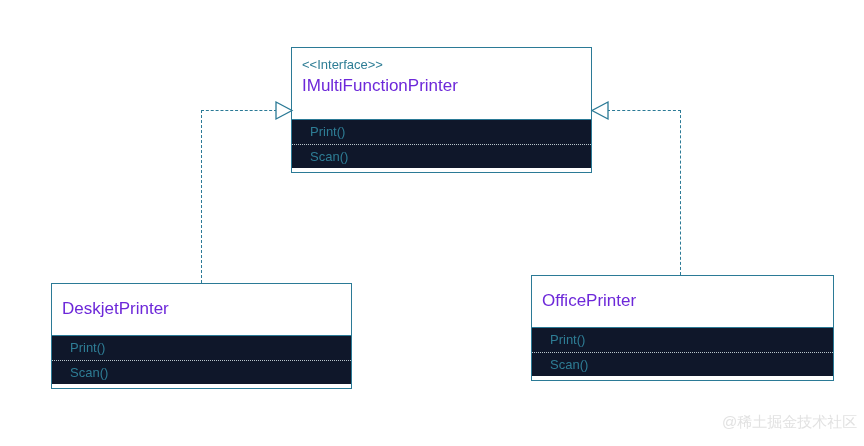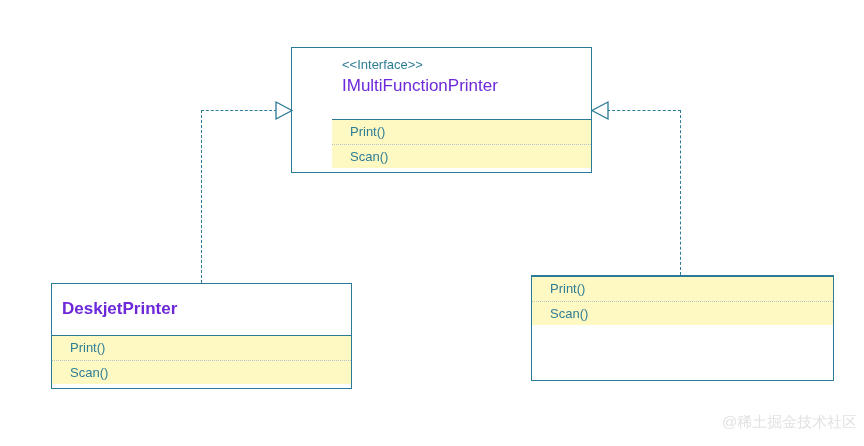--- a/index.html
+++ b/index.html
@@ -37,21 +37,21 @@
     white-space: nowrap;
   }
   .uml-title {
     color: #6d28d9;
     font-size: 17px;
     line-height: 24px;
     white-space: nowrap;
   }
   .uml-members {
     box-sizing: border-box;
-    background: #fef9c3;
+    background: #0f172a;
     border-top: 1px solid #2b7a96;
   }
   .uml-member {
     box-sizing: border-box;
     color: #2e7d95;
     font-size: 13px;
     line-height: 23px;
     height: 24px;
     padding-left: 18px;
     white-space: nowrap;
@@ -85,42 +85,45 @@
     white-space: nowrap;
     user-select: none;
     margin-left: 16px;
   }
 </style>
 </head>
 <body>
 
 <div id="canvas">
 
-  <div class="uml-box" style="left:291px; top:47px; width:301px; height:126px;padding-left:40px;">
+  <div class="uml-box" style="left:291px; top:47px; width:301px; height:126px;">
     <div class="uml-header" style="height:71px;">
       <div class="uml-stereotype">&lt;&lt;Interface&gt;&gt;</div>
       <div class="uml-title">IMultiFunctionPrinter</div>
     </div>
     <div class="uml-members">
       <div class="uml-member">Print()</div>
       <div class="uml-member">Scan()</div>
     </div>
   </div>
 
   <div class="uml-box" style="left:51px; top:283px; width:301px; height:106px;">
-    <div class="uml-header" style="height:51px; padding-top:13px;font-weight:bold;">
+    <div class="uml-header" style="height:51px; padding-top:13px;">
       <div class="uml-title">DeskjetPrinter</div>
     </div>
     <div class="uml-members">
       <div class="uml-member">Print()</div>
       <div class="uml-member">Scan()</div>
     </div>
   </div>
 
   <div class="uml-box" style="left:531px; top:275px; width:303px; height:106px;">
+    <div class="uml-header" style="height:51px; padding-top:13px;">
+      <div class="uml-title">OfficePrinter</div>
+    </div>
     <div class="uml-members">
       <div class="uml-member">Print()</div>
       <div class="uml-member">Scan()</div>
     </div>
   </div>
 
   <div class="conn-v" style="left:201px; top:110px; height:173px;"></div>
   <div class="conn-h" style="left:201px; top:110px; width:76px;"></div>
   <svg class="arrowhead" style="left:275px; top:101px;" width="18" height="19" viewBox="0 0 18 19">
     <polygon points="1,1 17,9.5 1,18" fill="#ffffff" stroke="#2b7a96" stroke-width="1.3"></polygon>

